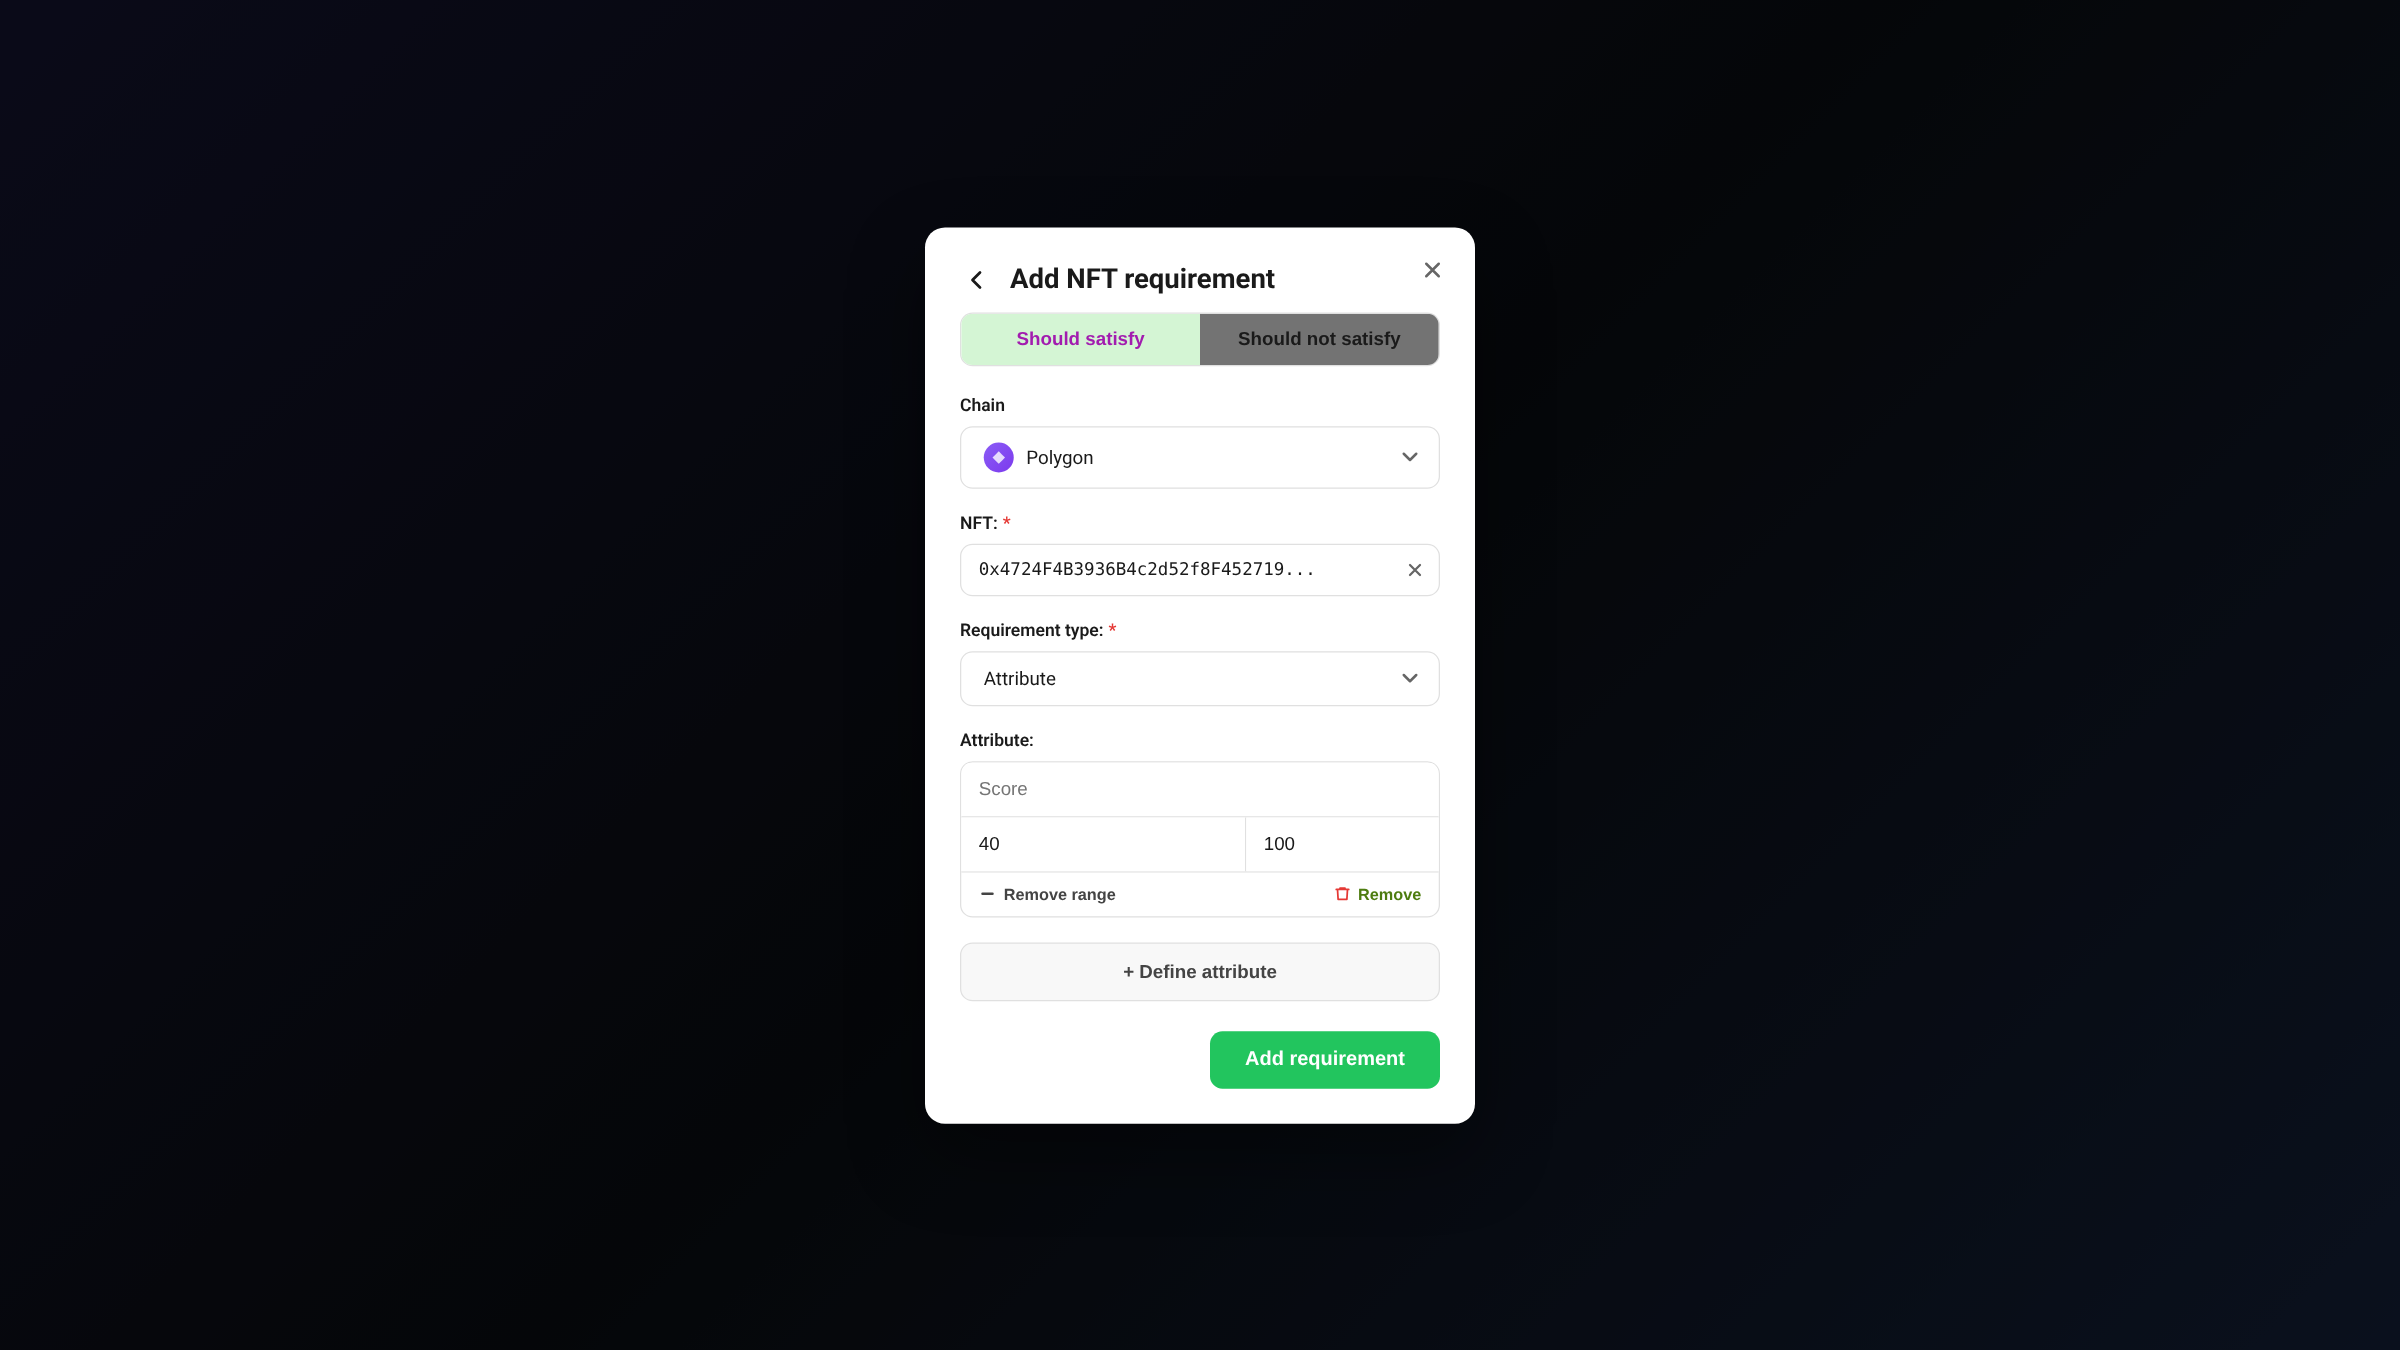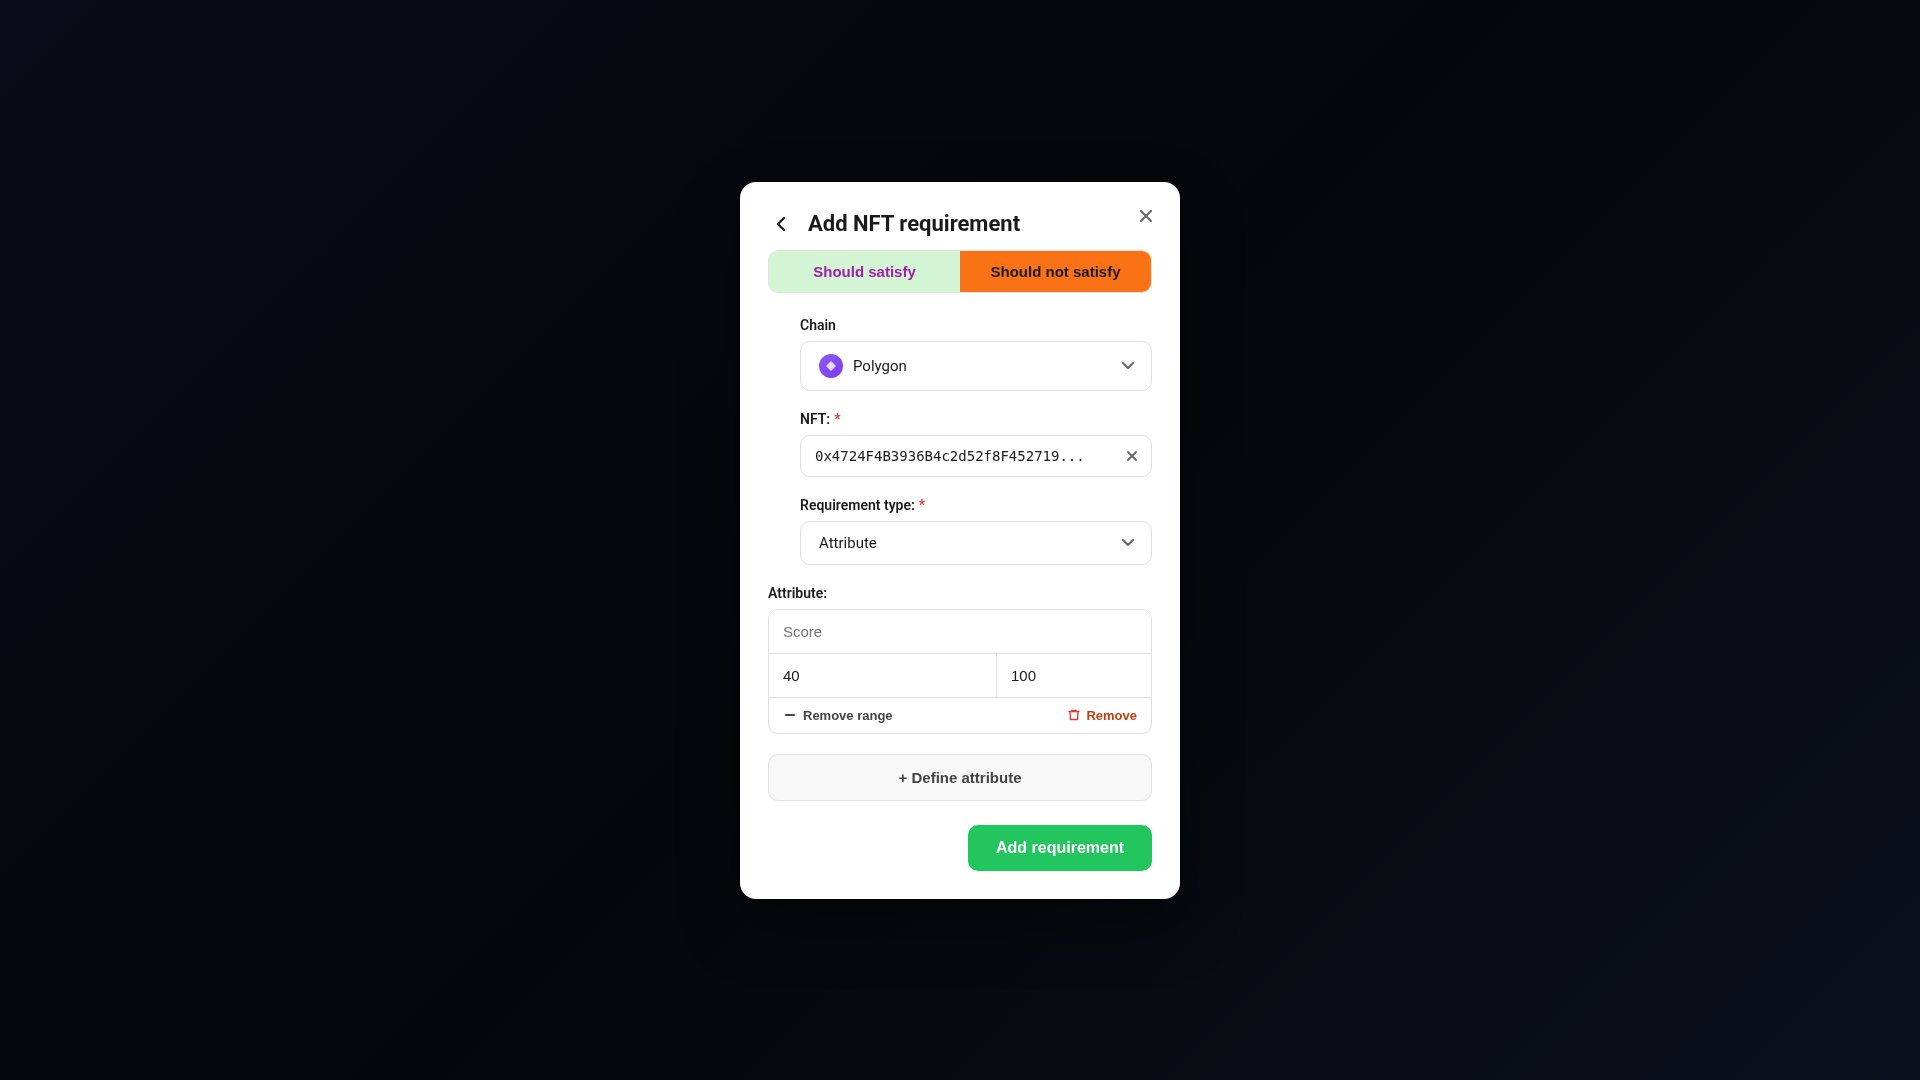--- a/index.html
+++ b/index.html
@@ -109,27 +109,26 @@
       font-weight: 600;
       transition: all 0.2s;
     }
 
     .tab-button.active {
       background: #d4f5d4;
       color: #a21caf;
     }
 
     .tab-button.inactive {
-      background: #f97316;
+      background: #737373;
       color: #1a1a1a;
     }
 
     .field-group {
       margin-bottom: 20px;
-      margin-left: 32px;
     }
 
     .field-label {
       font-size: 14px;
       font-weight: 600;
       color: #1a1a1a;
       margin-bottom: 8px;
       display: flex;
       align-items: center;
       gap: 4px;
@@ -265,21 +264,21 @@
     }
 
     .remove-btn {
       display: flex;
       align-items: center;
       gap: 5px;
       background: none;
       border: none;
       cursor: pointer;
       font-size: 13px;
-      color: #c2410c;
+      color: #4d7c0f;
       font-weight: 600;
     }
 
     .define-attr-btn {
       width: 100%;
       padding: 14px;
       border: 1.5px solid #e0e0e0;
       border-radius: 10px;
       background: #f8f8f8;
       font-size: 15px;

